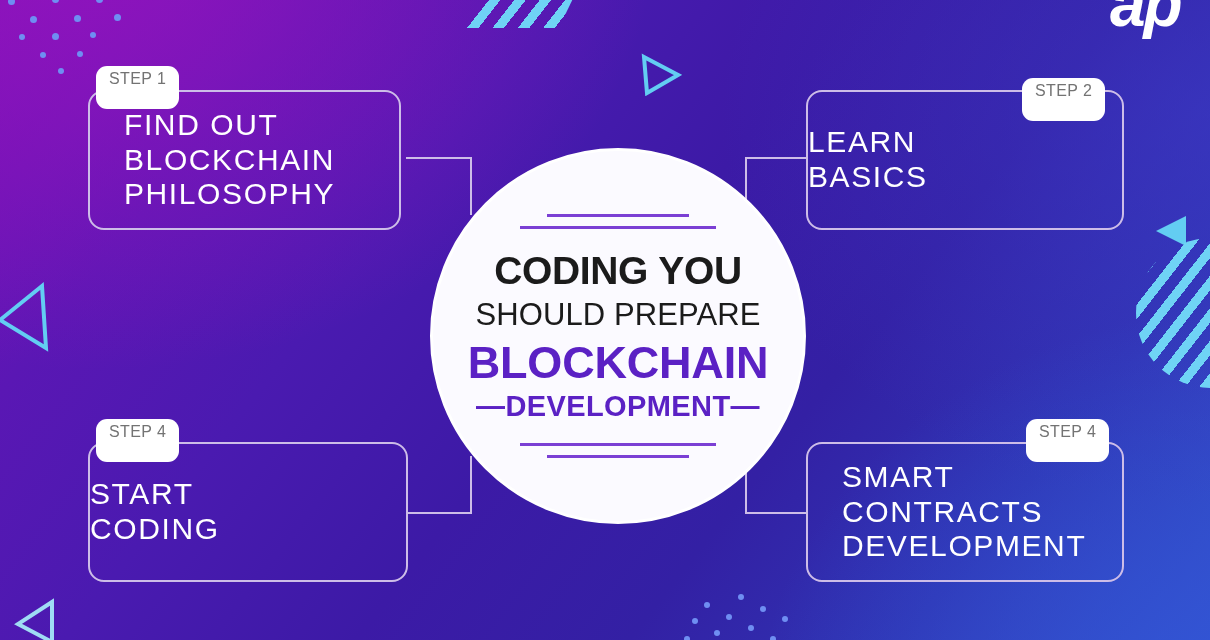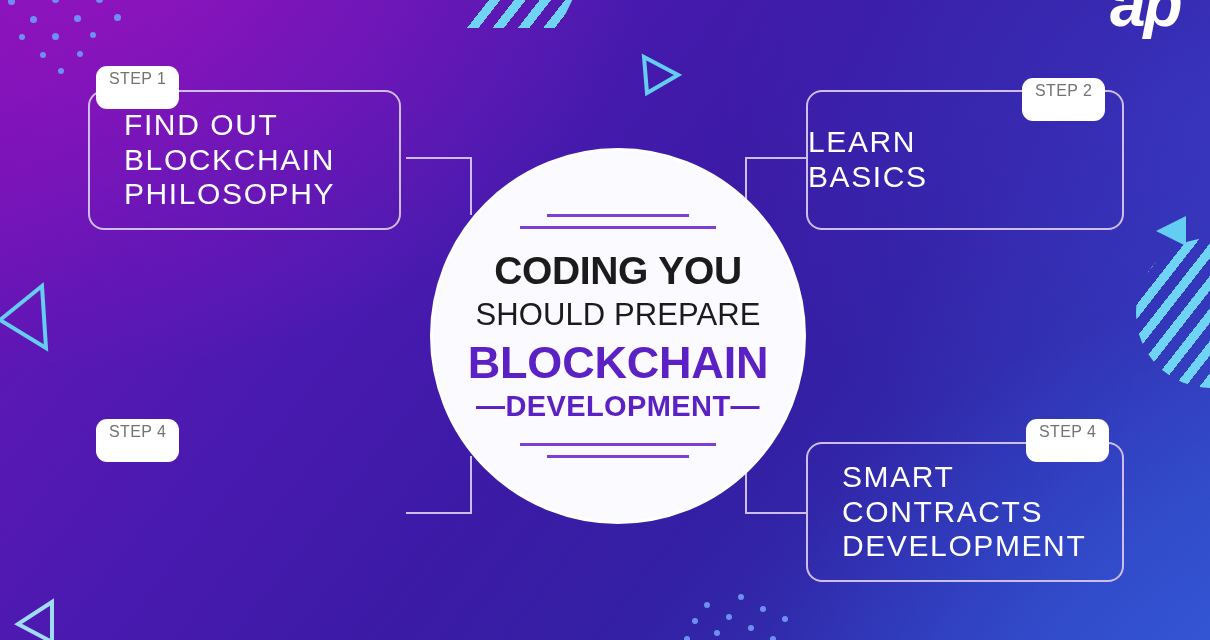--- a/index.html
+++ b/index.html
@@ -223,20 +223,24 @@
 PHILOSOPHY</div>
   </div>
   <div class="step-badge" style="left:96px; top:66px;">STEP 1</div>
 
   <div class="step-box align-center" style="left:806px; top:90px; width:318px; height:140px;">
     <div class="box-text">LEARN
 BASICS</div>
   </div>
   <div class="step-badge" style="left:1022px; top:78px;">STEP 2</div>
 
+  <div class="step-box align-center" style="left:88px; top:442px; width:320px; height:140px;">
+    <div class="box-text">START
+CODING</div>
+  </div>
   <div class="step-badge" style="left:96px; top:419px;">STEP 4</div>
 
   <div class="step-box align-left" style="left:806px; top:442px; width:318px; height:140px;">
     <div class="box-text">SMART
 CONTRACTS
 DEVELOPMENT</div>
   </div>
   <div class="step-badge" style="left:1026px; top:419px;">STEP 4</div>
 
   <div id="center-circle">

